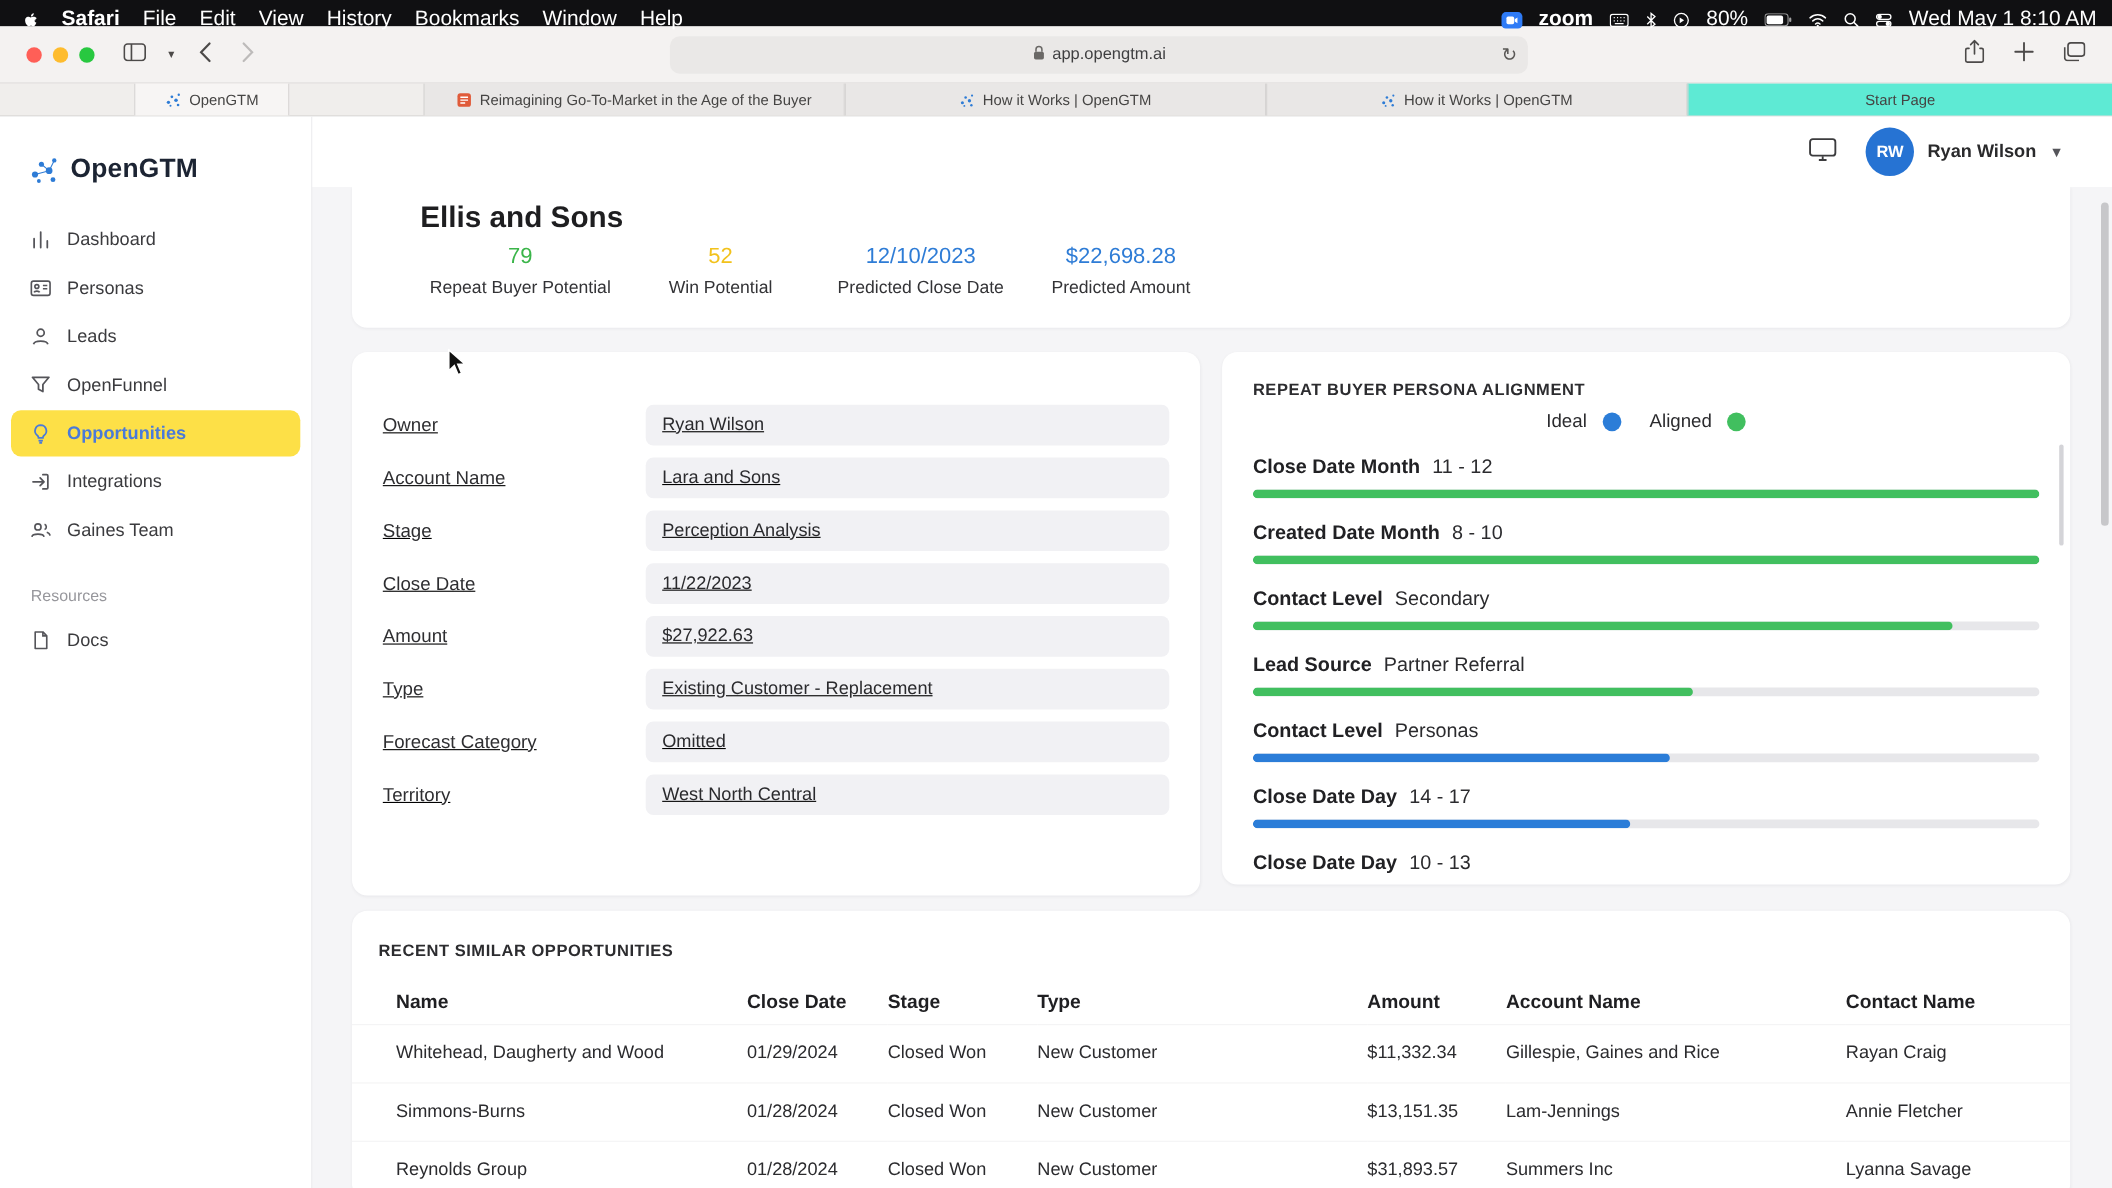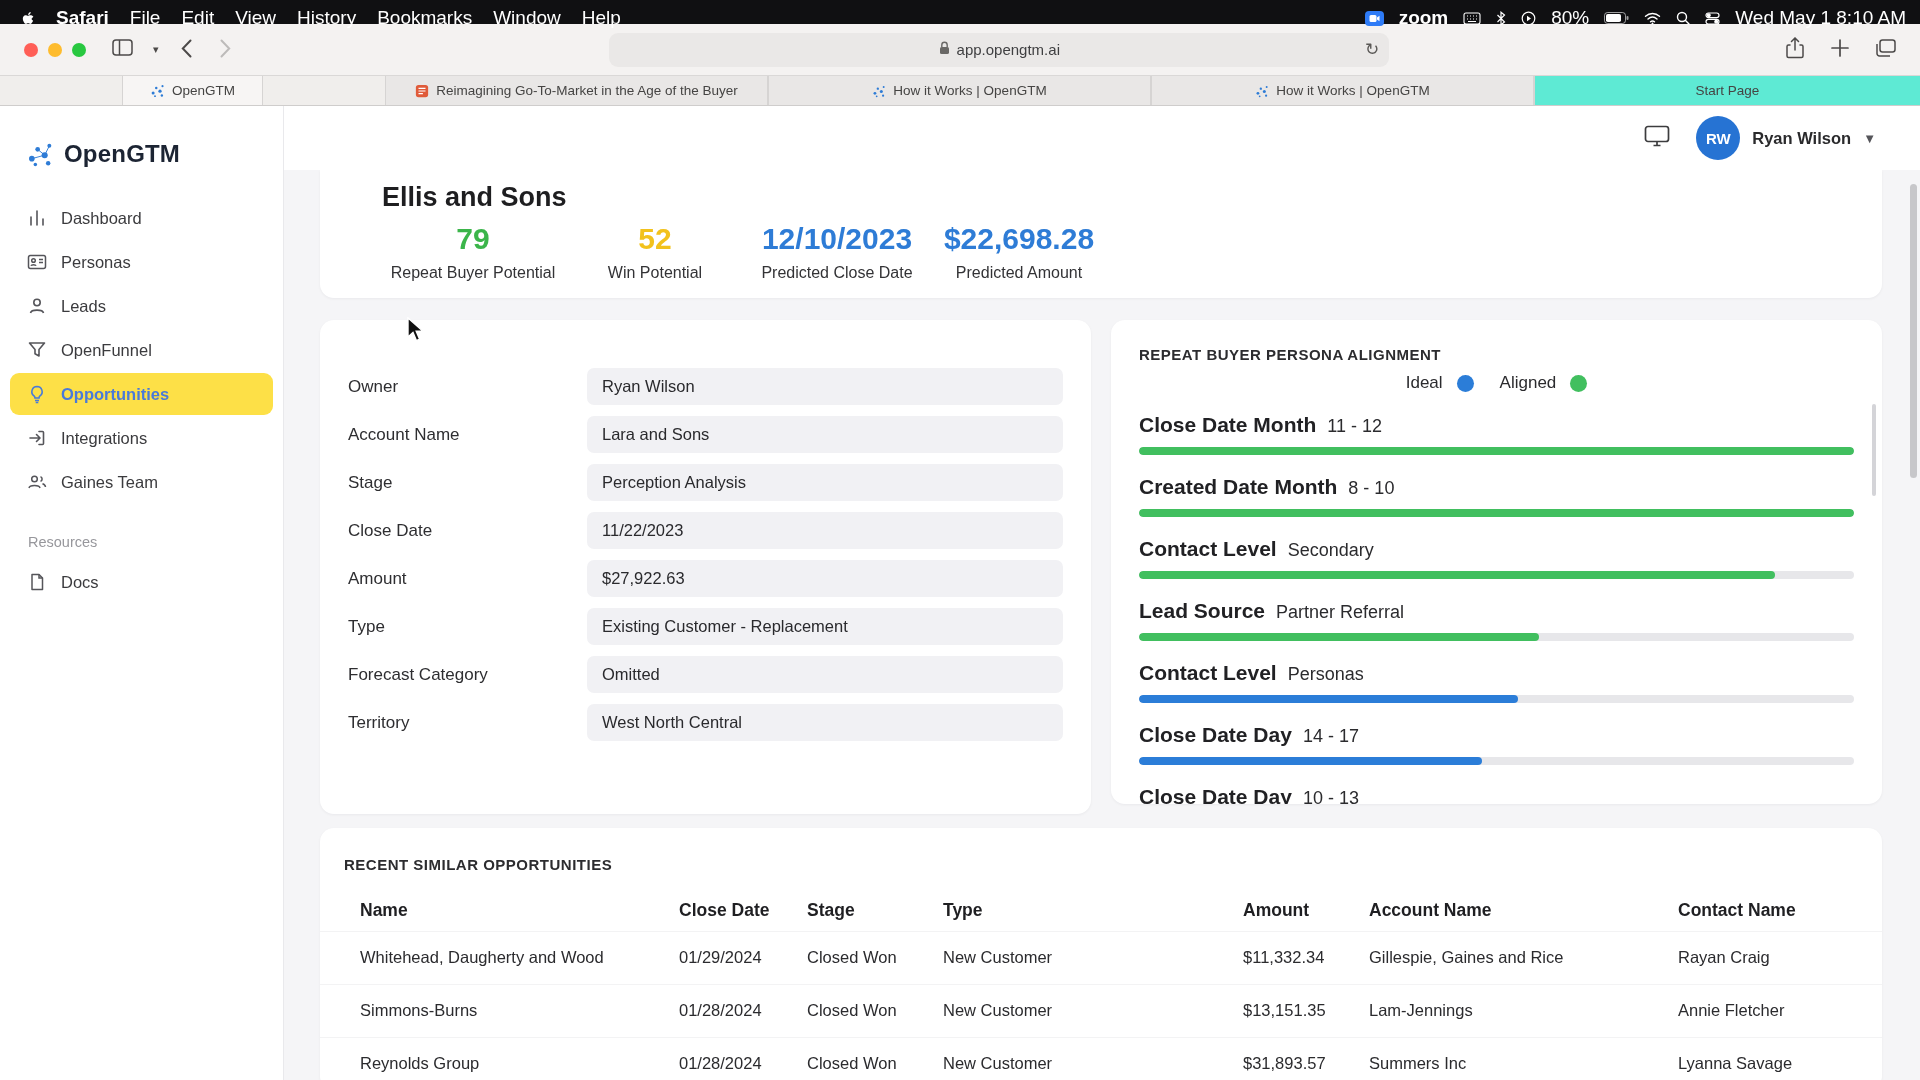--- a/index.html
+++ b/index.html
@@ -62,43 +62,43 @@
   .user-name { font-size:16.5px; font-weight:bold; color:#2a2a2c; }
   .chev { font-size:13px; color:#55555a; }
 
   .page { flex:1; padding:0 38px 0 36px; overflow:hidden; }
 
   
   .stats-card { background:#fff; border-radius:0 0 14px 14px; height:128px; padding:12px 0 0 62px; box-shadow:0 1px 3px rgba(16,24,40,.05); overflow:hidden; }
   .opp-title { font-size:27px; font-weight:bold; color:#1e1e20; }
   .stats-row { display:flex; margin-top:9px; }
   .stat { width:182px; text-align:center; }
-  .stat-value { font-size:30px; font-weight:bold; }
+  .stat-value { font-size:20px; font-weight:normal; }
   .stat-label { margin-top:8px; font-size:16px; color:#333336; }
 
   .cards-row { display:flex; gap:20px; margin-top:22px; }
   .card { background:#fff; border-radius:14px; box-shadow:0 1px 3px rgba(16,24,40,.05); }
   .card-title { font-size:15px; font-weight:bold; letter-spacing:.5px; color:#2c2c2f; }
 
   
   .crm-card { flex:1; height:494px; padding:26px 28px; }
-  .crm-rows { margin-top:22px; }
+  .crm-rows { margin-top:22px;text-decoration:underline; }
   .crm-row { display:flex; align-items:center; height:37px; margin-bottom:11px; }
   .crm-label { width:239px; font-size:17px; color:#2e2e31; }
   .crm-value { flex:1; height:37px; line-height:37px; background:#f1f1f4; border-radius:7px; padding:0 15px; font-size:16.5px; color:#2a2a2d; overflow:hidden; white-space:nowrap; }
 
   
   .align-card { flex:1; height:484px; padding:26px 28px; position:relative; overflow:hidden; }
   .legend { display:flex; align-items:center; justify-content:center; gap:14px; margin-top:10px; }
   .legend-label { font-size:17px; color:#2b2b2e; }
   .legend-dot { width:17px; height:17px; border-radius:50%; }
   .align-rows { margin-top:20px; }
   .align-row { margin-bottom:20px; }
   .align-labels { display:flex; align-items:baseline; gap:11px; line-height:23px; }
-  .align-name { font-size:21px; font-weight:bold; color:#212124; }
+  .align-name { font-size:18px; font-weight:bold; color:#212124; }
   .align-value { font-size:18px; color:#2b2b2e; }
   .align-track { margin-top:9px; height:8px; background:#e7e7ea; border-radius:4px; overflow:hidden; }
   .align-fill { height:8px; border-radius:4px; }
   .inner-scrollbar { position:absolute; right:6px; top:84px; width:4px; height:92px; background:#d4d4d8; border-radius:2px; }
 
   
   .similar-card { margin-top:14px; padding:28px 0 0; min-height:260px; }
   .similar-card .card-title { margin-left:24px; }
   .sim-table { width:100%; border-collapse:collapse; margin-top:18px; }
   .sim-table th { text-align:left; font-size:17.5px; color:#1f1f22; height:40px; vertical-align:middle; }

